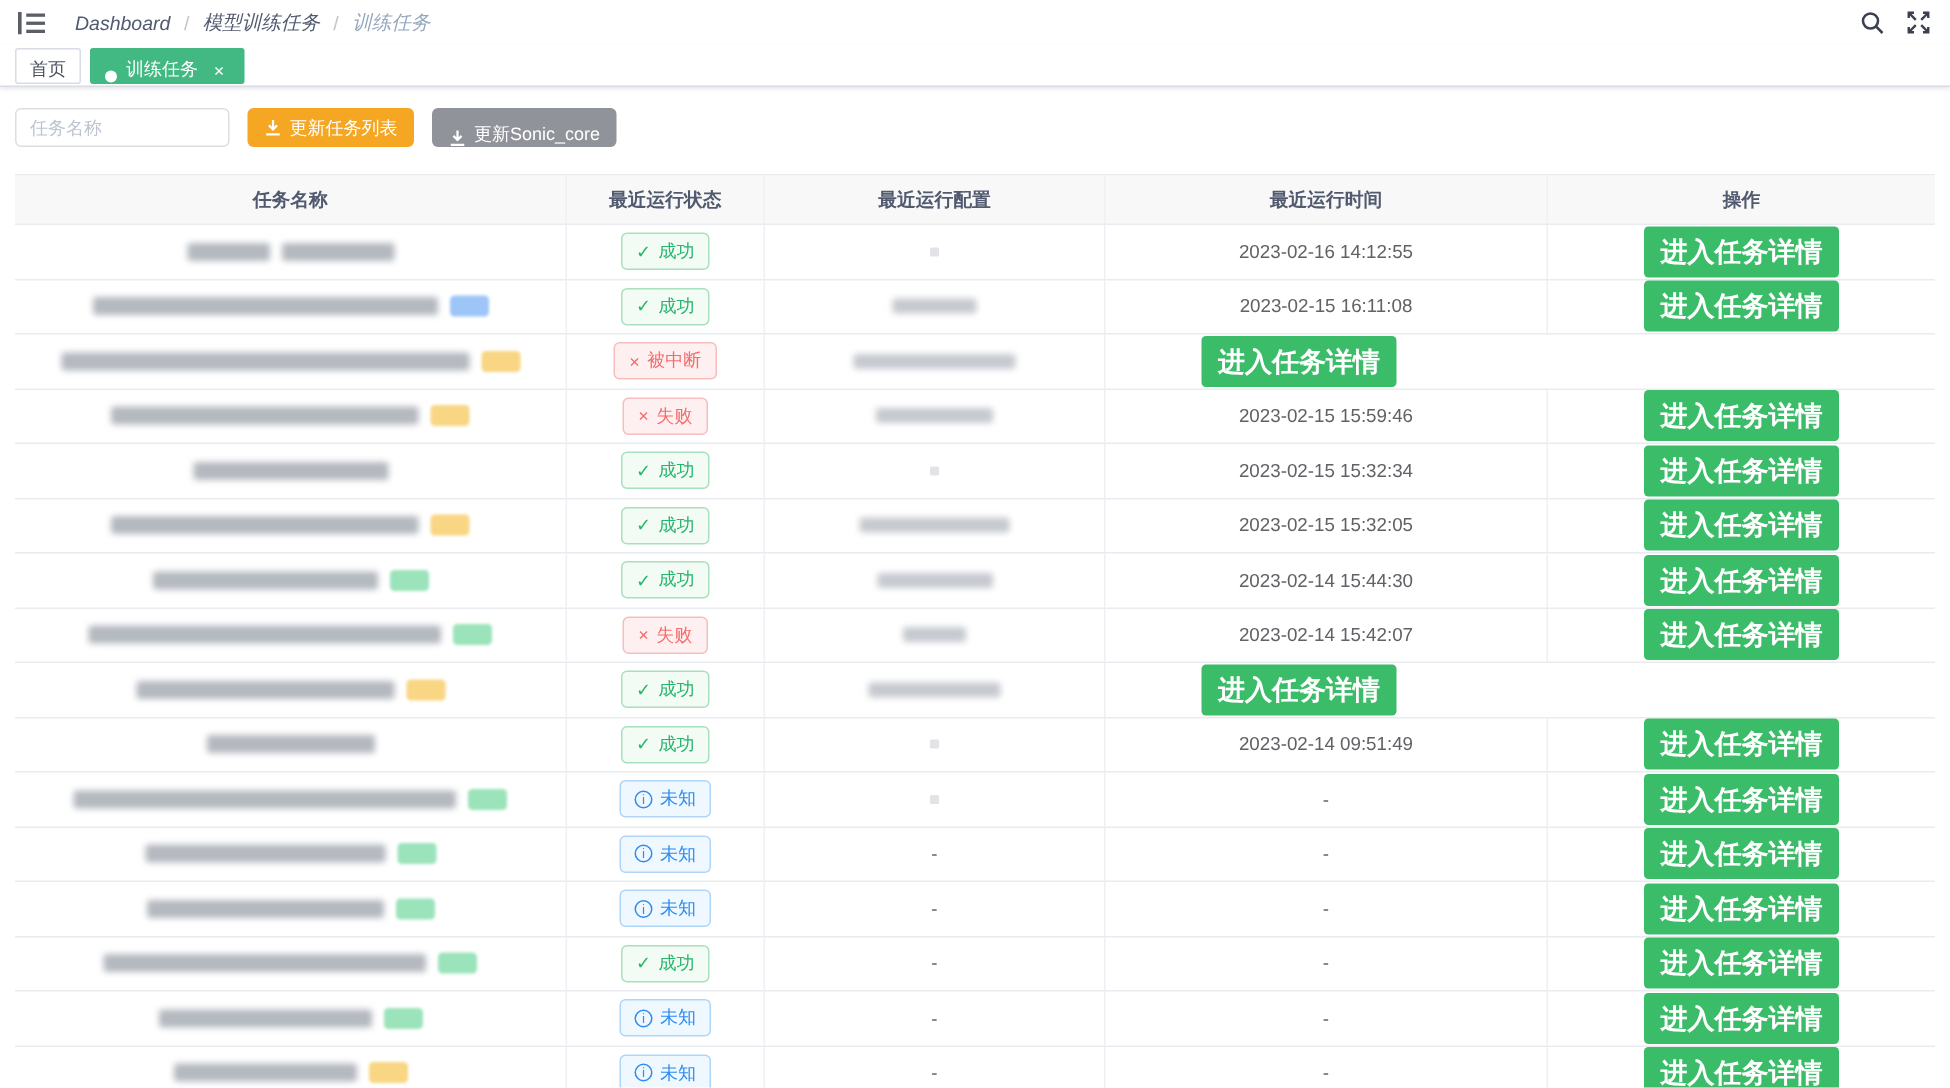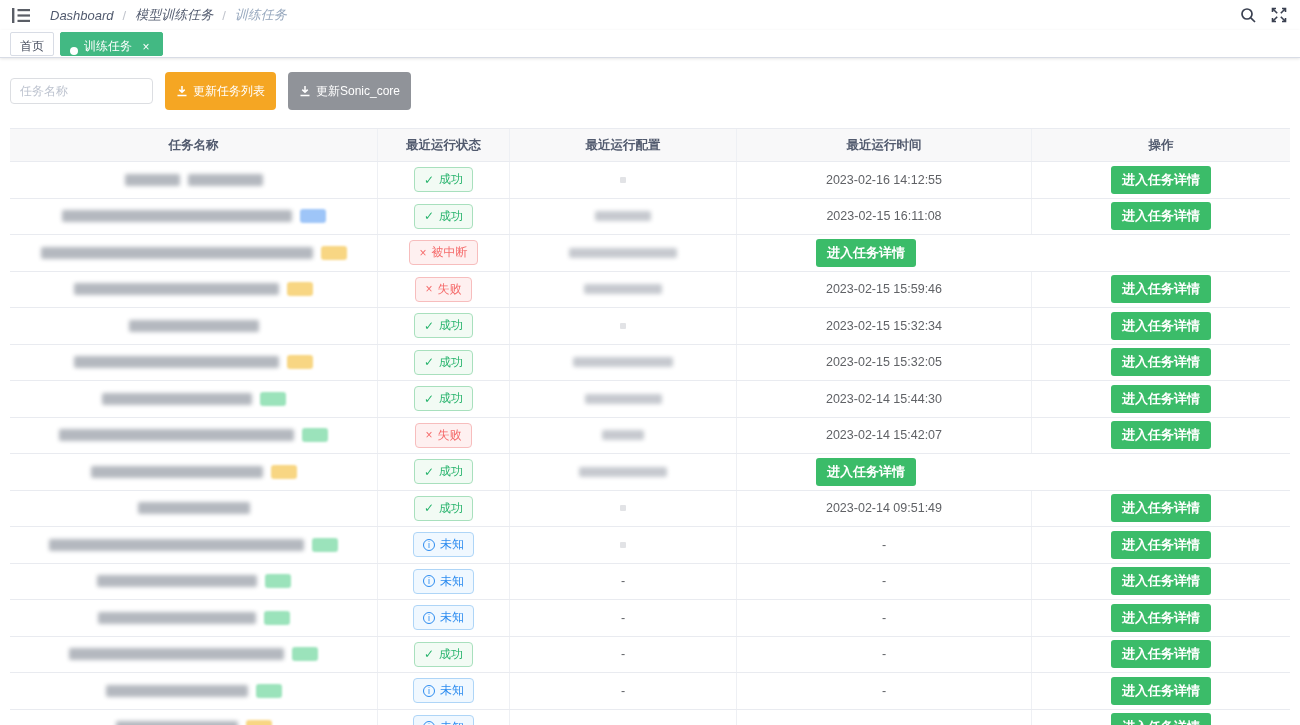--- a/index.html
+++ b/index.html
@@ -25,24 +25,24 @@
   .tab-dot { width:8px; height:8px; border-radius:50%; background:#fff; margin-right:6px; }
   .tab-close { margin-left:7px; font-size:12px; width:14px; height:14px; line-height:13px;
                text-align:center; border-radius:50%; cursor:pointer; }
 
   
   .content { padding:0 10px; }
   .filter-row { margin-top:14px; display:flex; align-items:center; }
   .search-input { width:143px; height:26px; border:1px solid #dcdee2; border-radius:4px;
                   padding:0 9px; font-size:12px; color:#515a6e; outline:none; }
   .search-input::placeholder { color:#bdc3cf; }
-  .btn { height:38px; border:none; border-radius:4px; color:#fff; font-size:12px;
+  .btn { height:26px; border:none; border-radius:4px; color:#fff; font-size:12px;
          display:inline-flex; align-items:center; gap:5px; padding:0 11px; cursor:pointer; }
   .btn-warning { background:var(--warning-yellow); margin-left:12px; }
-  .btn-info { background:var(--info-gray); margin-left:12px; }
+  .btn-info { background:var(--info-gray); margin-left:12px;align-items:flex-end; }
 
   
   .table { margin-top:18px; border-top:1px solid #e9ebf0; }
   .tr { display:flex; }
   .tr.head { background:#f8f8f9; border-bottom:1px solid #e9ebf0; }
   .th, .td { display:flex; align-items:center; justify-content:center; border-right:1px solid #eef0f4; }
   .th:last-child, .td:last-child { border-right:none; }
   .th { height:32px; font-weight:bold; color:#515a6e; font-size:12.5px; }
   .td { height:35.5px; font-size:12.5px; color:#606266; }
   .tr.body { border-bottom:1px solid #e9ebf0; }
@@ -61,21 +61,21 @@
   
   .badge { display:inline-flex; align-items:center; gap:5px; font-size:12px;
            padding:3px 9px; border-radius:4px; border:1px solid; }
   .badge.success     { color:var(--success-text); background:var(--success-bg); border-color:var(--success-border); }
   .badge.failed, .badge.interrupted
                      { color:var(--danger-text);  background:var(--danger-bg);  border-color:var(--danger-border); }
   .badge.unknown     { color:var(--unknown-text); background:var(--unknown-bg); border-color:var(--unknown-border); }
   .circ-i { width:12px; height:12px; border:1px solid currentColor; border-radius:50%;
             font-size:9px; line-height:10px; text-align:center; display:inline-block; flex:none; }
 
-  .action-btn { background:var(--btn-green); color:#fff; font-size:13px; font-weight:bold;
+  .action-btn { background:var(--btn-green); color:#fff; font-size:18px; font-weight:bold;
                 padding:5px 11px; border:none; border-radius:3px; cursor:pointer; }
 </style>
 </head>
 <body>
 
 <div class="navbar">
   <span class="hamburger">
     <svg width="18" height="15" viewBox="0 0 18 15">
       <rect x="0" y="0" width="2.4" height="15" fill="#5a5e66"></rect>
       <rect x="5.5" y="1" width="12.5" height="2.2" fill="#5a5e66"></rect>

